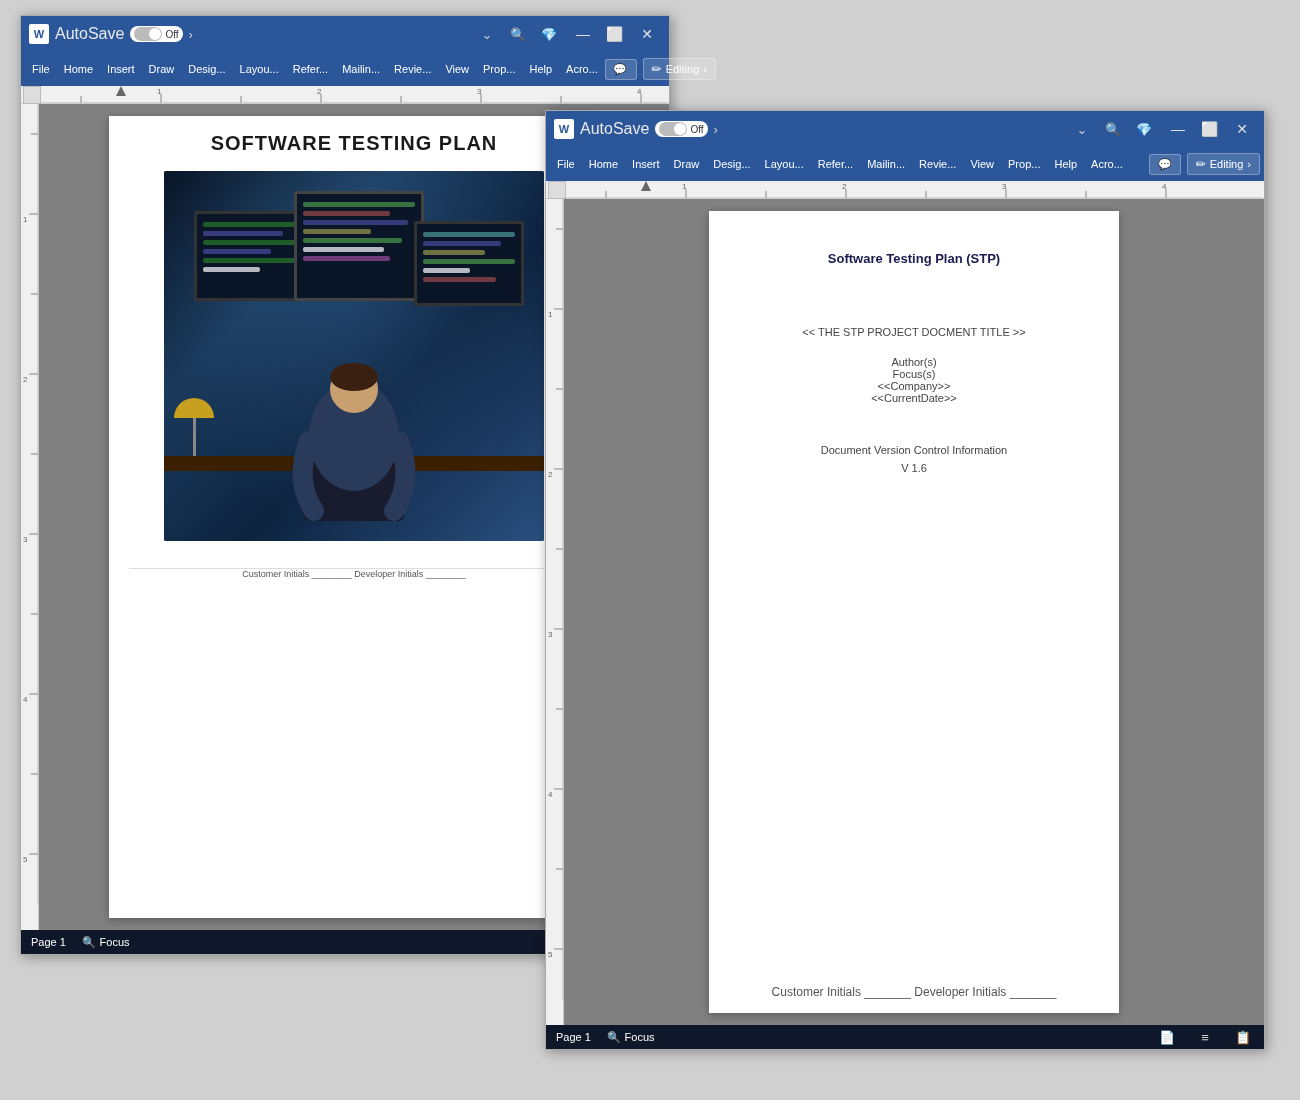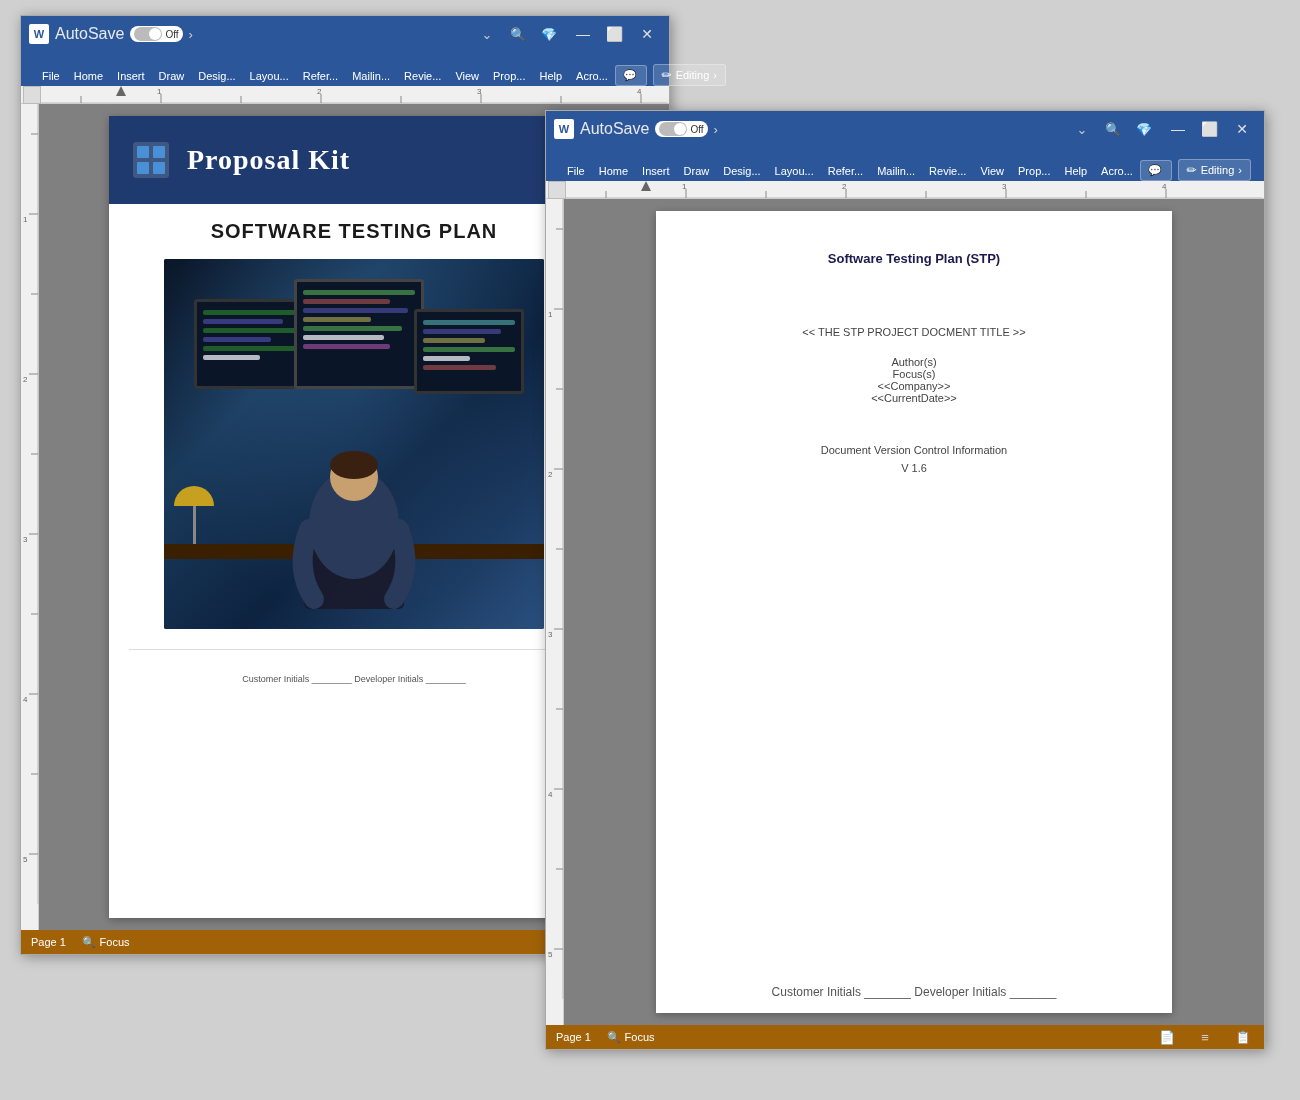--- a/index.html
+++ b/index.html
@@ -115,22 +115,22 @@
       cursor: pointer;
       border-radius: 3px;
       font-size: 13px;
     }
 
     
     .ribbon {
       height: 34px;
       background: #2b579a;
       display: flex;
-      align-items: flex-end;
-      padding: 0 14px;
+      align-items: center;
+      padding: 0 4px;
       flex-shrink: 0;
     }
     .ribbon-tab {
       color: #fff;
       font-size: 11px;
       padding: 4px 7px;
       cursor: pointer;
       border-radius: 3px;
       white-space: nowrap;
     }
@@ -353,29 +353,29 @@
     .glow-overlay {
       position: absolute;
       top: 0; left: 0; right: 0; bottom: 0;
       background: radial-gradient(ellipse at 50% 30%, rgba(100,180,255,0.15) 0%, transparent 70%);
     }
 
     .cover-footer {
       text-align: center;
       font-size: 9px;
       color: #555;
-      margin: 20px 20px 8px;
-      padding-top: 24px;
+      margin: 27px 20px 8px;
+      padding-top: 0;
       border-top: 1px solid #ddd;
     }
 
     
     .status-bar {
       height: 24px;
-      background: #a16207;
+      background: #0f172a;
       display: flex;
       align-items: center;
       padding: 0 10px;
       gap: 16px;
       flex-shrink: 0;
     }
     .status-item {
       color: #fff;
       font-size: 11px;
       display: flex;
@@ -390,21 +390,21 @@
       align-items: center;
       justify-content: center;
       color: #ccc;
       cursor: pointer;
       font-size: 13px;
     }
 
     
     
     .stp-page {
-      width: 516px;
+      width: 410px;
       min-height: 690px;
       background: white;
       box-shadow: 0 2px 8px rgba(0,0,0,0.3);
       padding: 30px 40px 20px;
       position: relative;
     }
     .stp-title {
       text-align: center;
       font-size: 13px;
       font-weight: bold;
@@ -560,33 +560,20 @@
         <text x="2" y="598" font-size="8" fill="#666">4</text>
         <line x1="10" y1="670" x2="17" y2="670" stroke="#888" stroke-width="1"></line>
         <line x1="8" y1="750" x2="17" y2="750" stroke="#888" stroke-width="1"></line>
         <text x="2" y="758" font-size="8" fill="#666">5</text>
       </svg>
     </div>
 
     <div class="doc-scroll">
       <div class="page">
 
-        <div class="cover-header">
-
-          <svg class="cover-logo-icon" viewBox="0 0 44 44">
-            <rect x="0" y="0" width="44" height="44" fill="#1e3a6e"></rect>
-            <rect x="4" y="4" width="36" height="36" rx="3" fill="white" opacity="0.15"></rect>
-
-            <rect x="8" y="8" width="12" height="12" rx="1" fill="#4a90d9"></rect>
-            <rect x="24" y="8" width="12" height="12" rx="1" fill="#4a90d9"></rect>
-            <rect x="8" y="24" width="12" height="12" rx="1" fill="#4a90d9"></rect>
-            <rect x="24" y="24" width="12" height="12" rx="1" fill="#4a90d9"></rect>
-          </svg>
-          <span class="cover-title-text">Proposal Kit</span>
-        </div>
 
         <div class="cover-subtitle">SOFTWARE TESTING PLAN</div>
 
         <div class="cover-image-area">
           <div class="cover-img-placeholder">
 
             <div class="desk-scene">
 
               <div class="glow-overlay"></div>
 

